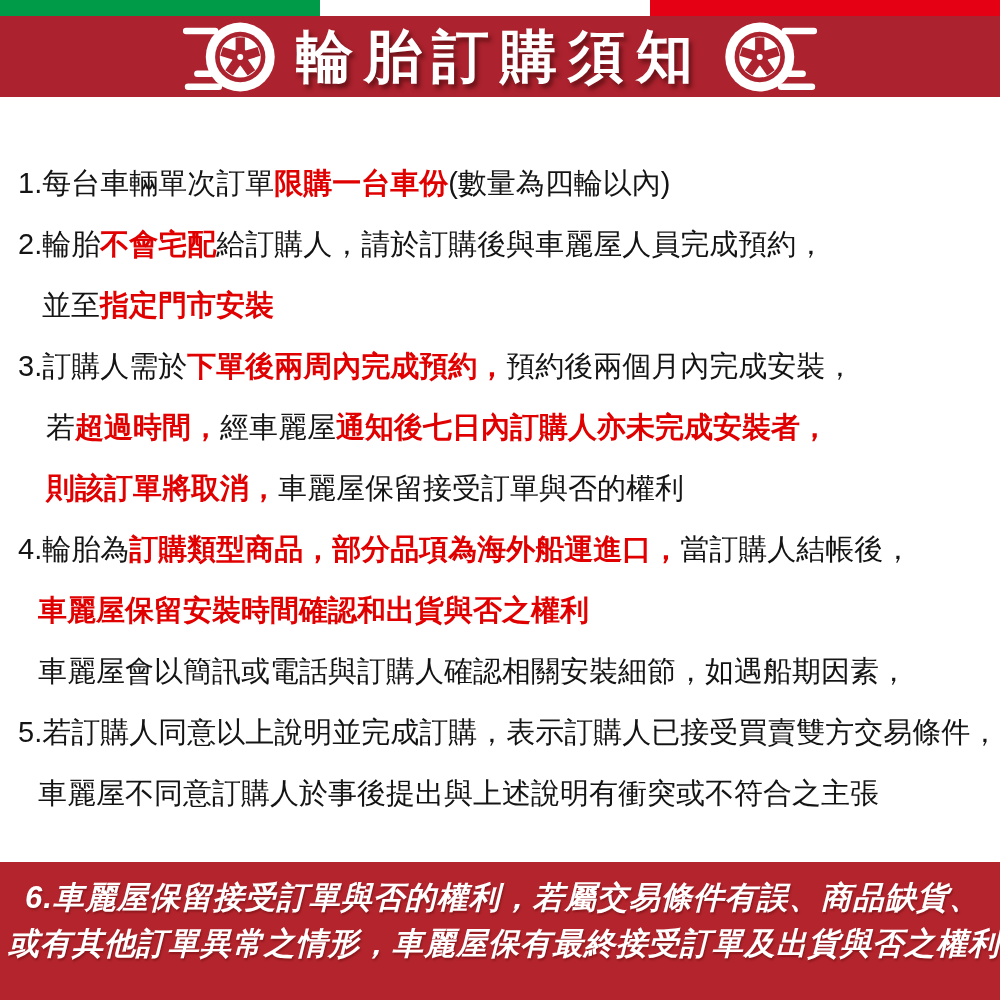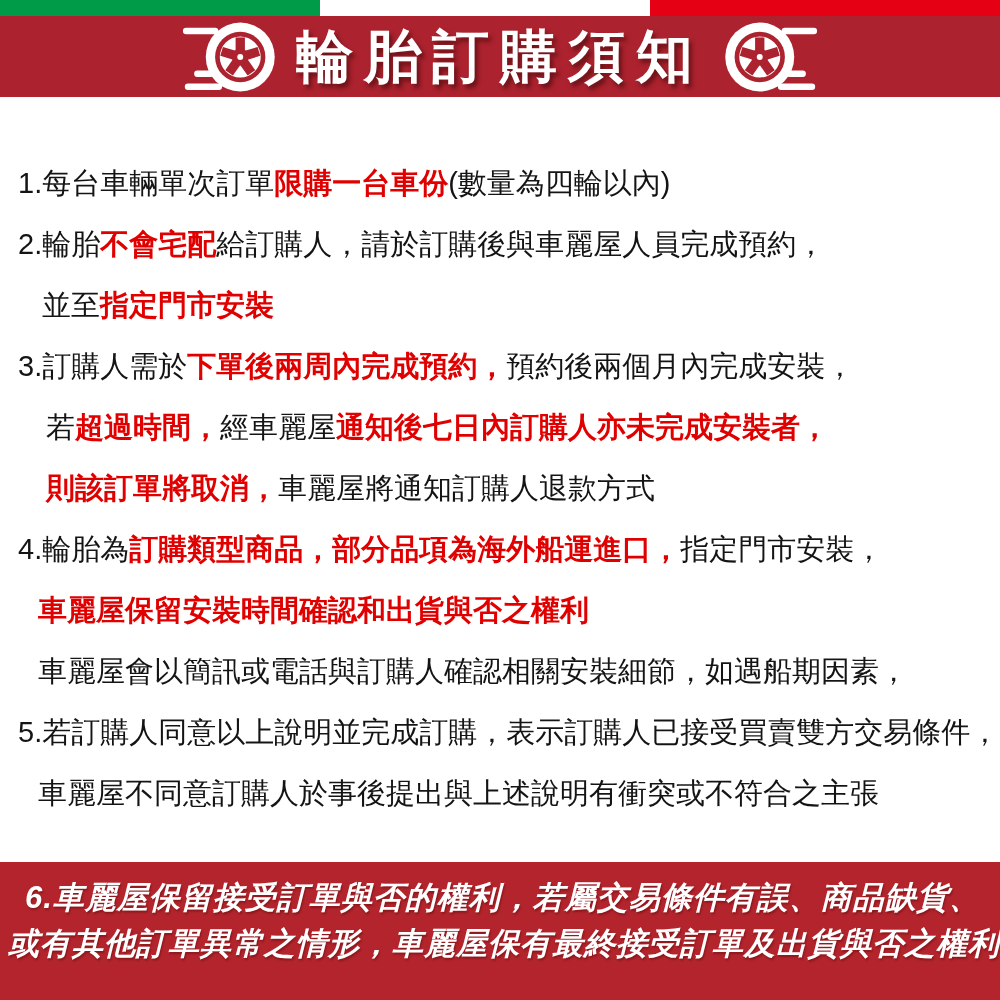--- a/index.html
+++ b/index.html
@@ -136,22 +136,22 @@
       <circle cx="63" cy="44" r="3.2" fill="#ffffff"></circle>
     </svg>
   </div>
 
   <div class="notice-body">
       <div class="line" style="padding-left: 18px;"><span class="">1.每台車輛單次訂單</span><span class="hl">限購一台車份</span><span class="">(數量為四輪以內)</span></div>
       <div class="line" style="padding-left: 18px;"><span class="">2.輪胎</span><span class="hl">不會宅配</span><span class="">給訂購人，請於訂購後與車麗屋人員完成預約，</span></div>
       <div class="line" style="padding-left: 42px;"><span class="">並至</span><span class="hl">指定門市安裝</span></div>
       <div class="line" style="padding-left: 18px;"><span class="">3.訂購人需於</span><span class="hl">下單後兩周內完成預約，</span><span class="">預約後兩個月內完成安裝，</span></div>
       <div class="line" style="padding-left: 46px;"><span class="">若</span><span class="hl">超過時間，</span><span class="">經車麗屋</span><span class="hl">通知後七日內訂購人亦未完成安裝者，</span></div>
-      <div class="line" style="padding-left: 46px;"><span class="hl">則該訂單將取消，</span><span class="">車麗屋將通知訂購人退款方式</span></div>
-      <div class="line" style="padding-left: 18px;"><span class="">4.輪胎為</span><span class="hl">訂購類型商品，部分品項為海外船運進口，</span><span class="">指定門市安裝，</span></div>
+      <div class="line" style="padding-left: 46px;"><span class="hl">則該訂單將取消，</span><span class="">車麗屋保留接受訂單與否的權利</span></div>
+      <div class="line" style="padding-left: 18px;"><span class="">4.輪胎為</span><span class="hl">訂購類型商品，部分品項為海外船運進口，</span><span class="">當訂購人結帳後，</span></div>
       <div class="line" style="padding-left: 38px;"><span class="hl">車麗屋保留安裝時間確認和出貨與否之權利</span></div>
       <div class="line" style="padding-left: 38px;"><span class="">車麗屋會以簡訊或電話與訂購人確認相關安裝細節，如遇船期因素，</span></div>
       <div class="line" style="padding-left: 18px;"><span class="">5.若訂購人同意以上說明並完成訂購，表示訂購人已接受買賣雙方交易條件，</span></div>
       <div class="line" style="padding-left: 38px;"><span class="">車麗屋不同意訂購人於事後提出與上述說明有衝突或不符合之主張</span></div>
     </div>
 
   <div class="footer">
       <div class="line" style="padding-left: 25px;">6.車麗屋保留接受訂單與否的權利，若屬交易條件有誤、商品缺貨、</div>
       <div class="line" style="padding-left: 8px;">或有其他訂單異常之情形，車麗屋保有最終接受訂單及出貨與否之權利</div>
     </div>

